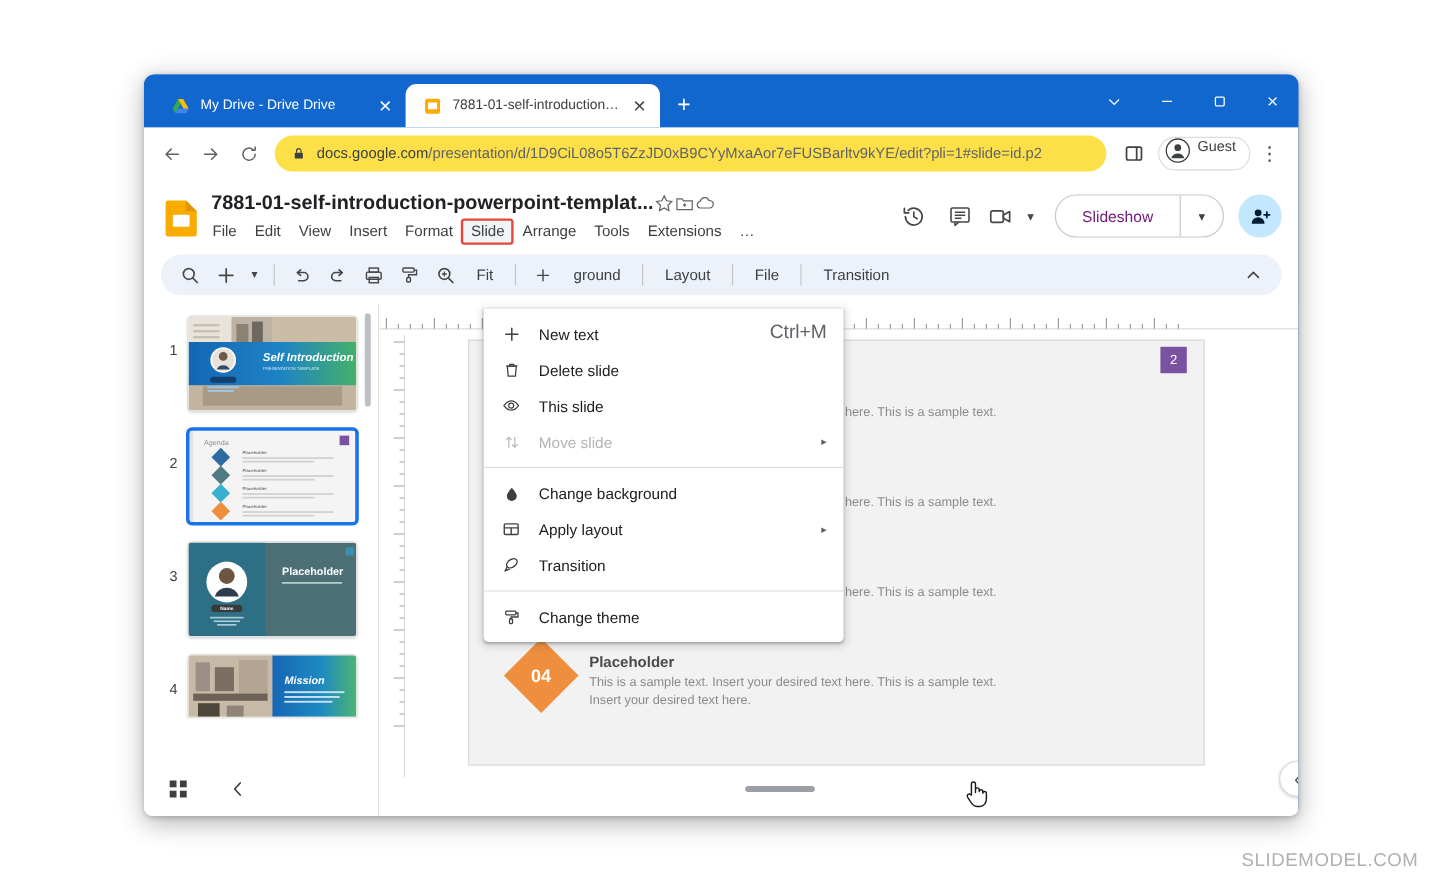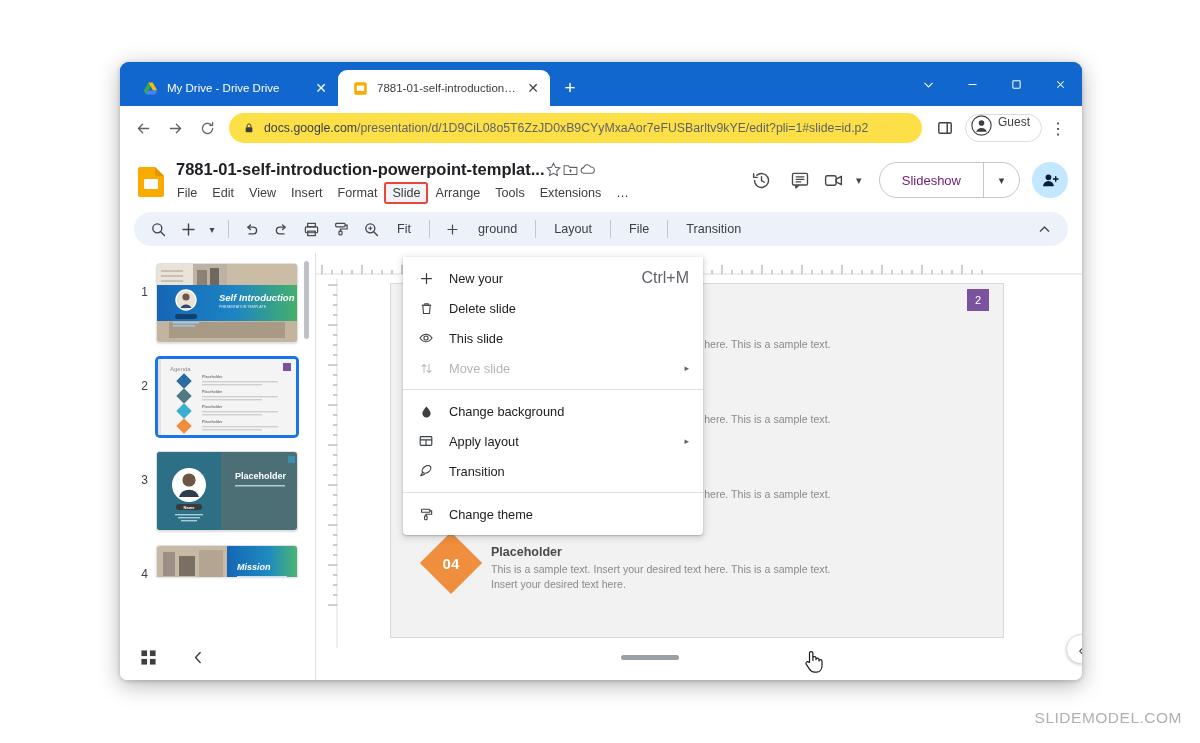--- a/index.html
+++ b/index.html
@@ -844,21 +844,21 @@
                   <rect x="24" y="68" width="16" height="1.4" fill="#a9cdd8"></rect>
                 <text x="78" y="27" font-family="Liberation Sans" font-size="9" font-weight="bold" fill="#ffffff">Placeholder</text>
                 <rect x="78" y="33" width="50" height="1.5" fill="#b6cbcf"></rect>
                 <rect x="131" y="4" width="7" height="7" fill="#3b8fb0"></rect>
               </svg>
             </div>
           </div>
 
           <div class="thumb-row" style="margin-bottom:0;">
             <span class="thumb-num">4</span>
-            <div class="thumb" style="height:32px;border-bottom:none;border-radius:4px 4px 0 0;">
+            <div class="thumb" style="height:52px;border-bottom:none;border-radius:4px 4px 0 0;">
               <svg width="140" height="78" viewBox="0 0 140 78" style="display:block">
                 <rect width="140" height="78" fill="#d7ccbc"></rect>
                 <rect x="0" y="0" width="70" height="78" fill="#c6b9a6"></rect>
                 <rect x="6" y="6" width="12" height="24" fill="#9c9086"></rect>
                 <rect x="22" y="10" width="16" height="20" fill="#7a6f63"></rect>
                 <rect x="42" y="4" width="24" height="28" fill="#b4a593"></rect>
                 <rect x="4" y="32" width="62" height="6" fill="#6d6257"></rect>
                 <rect x="8" y="40" width="18" height="16" fill="#4f463c"></rect>
                 <rect x="32" y="42" width="14" height="14" fill="#8f8377"></rect>
                 <rect x="70" y="0" width="70" height="78" fill="url(#g4)"></rect>
@@ -1061,21 +1061,21 @@
       </div>
 
       <div class="slide-menu">
 
         <div class="smi">
           <span class="smi-icon">
             <svg width="15" height="15" viewBox="0 0 18 18">
                 <path d="M9 3 V15 M3 9 H15" stroke="currentColor" stroke-width="1.5" stroke-linecap="round"></path>
               </svg>
           </span>
-          <span class="smi-label">New your</span>
+          <span class="smi-label">New text</span>
           <span class="smi-accel">Ctrl+M</span>
         </div>
 
 
         <div class="smi">
           <span class="smi-icon">
             <svg width="15" height="15" viewBox="0 0 18 18">
                 <path d="M4.5 5 H13.5 L12.6 15 H5.4z" stroke="currentColor" stroke-width="1.3" fill="none"></path>
                 <path d="M3.4 5 H14.6 M7 5 V3.2 H11 V5" stroke="currentColor" stroke-width="1.3" fill="none"></path>
               </svg>

